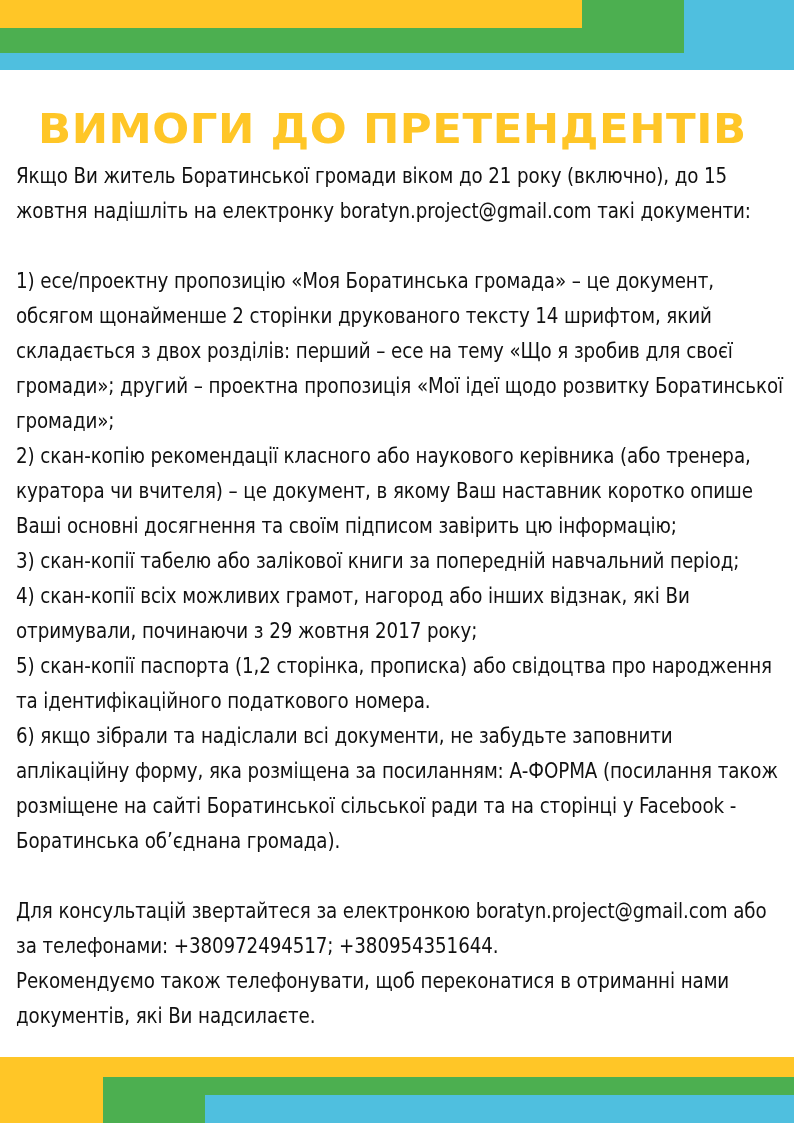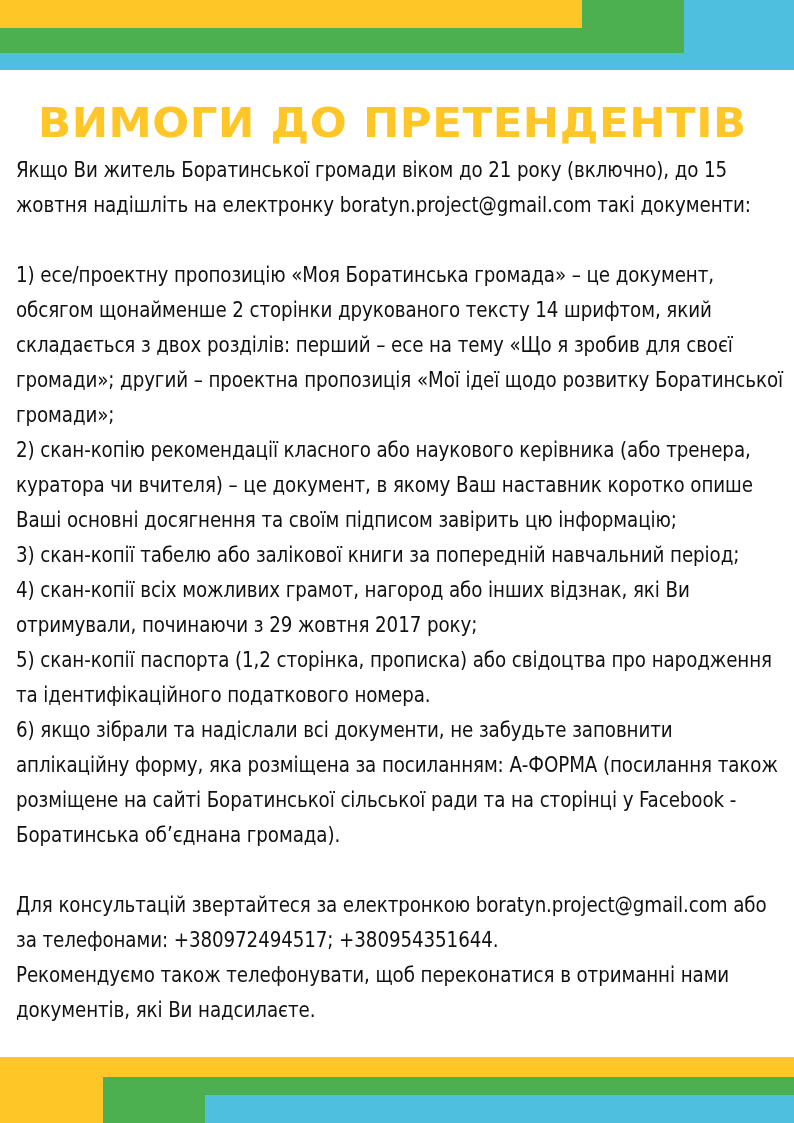--- a/index.html
+++ b/index.html
@@ -24,21 +24,21 @@
   .top-green  { top: 0;  left: 0; width: 684px; height: 53px; background: #4caf50; }
   .top-yellow { top: 0;  left: 0; width: 582px; height: 28px; background: #ffc627; }
 
   .bot-yellow { top: 1057px; left: 0;     width: 794px; height: 66px; background: #ffc627; }
   .bot-green  { top: 1077px; left: 103px; width: 691px; height: 46px; background: #4caf50; }
   .bot-blue   { top: 1095px; left: 205px; width: 589px; height: 28px; background: #4fbfdf; }
 
   
   .content {
     position: absolute;
-    top: 80px;
+    top: 86px;
     left: 0;
     width: 794px;
     box-sizing: border-box;
     padding: 12px 14px 0 16px;
   }
 
   .poster-title {
     margin: 8px 0 0 22px;
     color: #ffc627;
     font-family: "DejaVu Sans", sans-serif;

